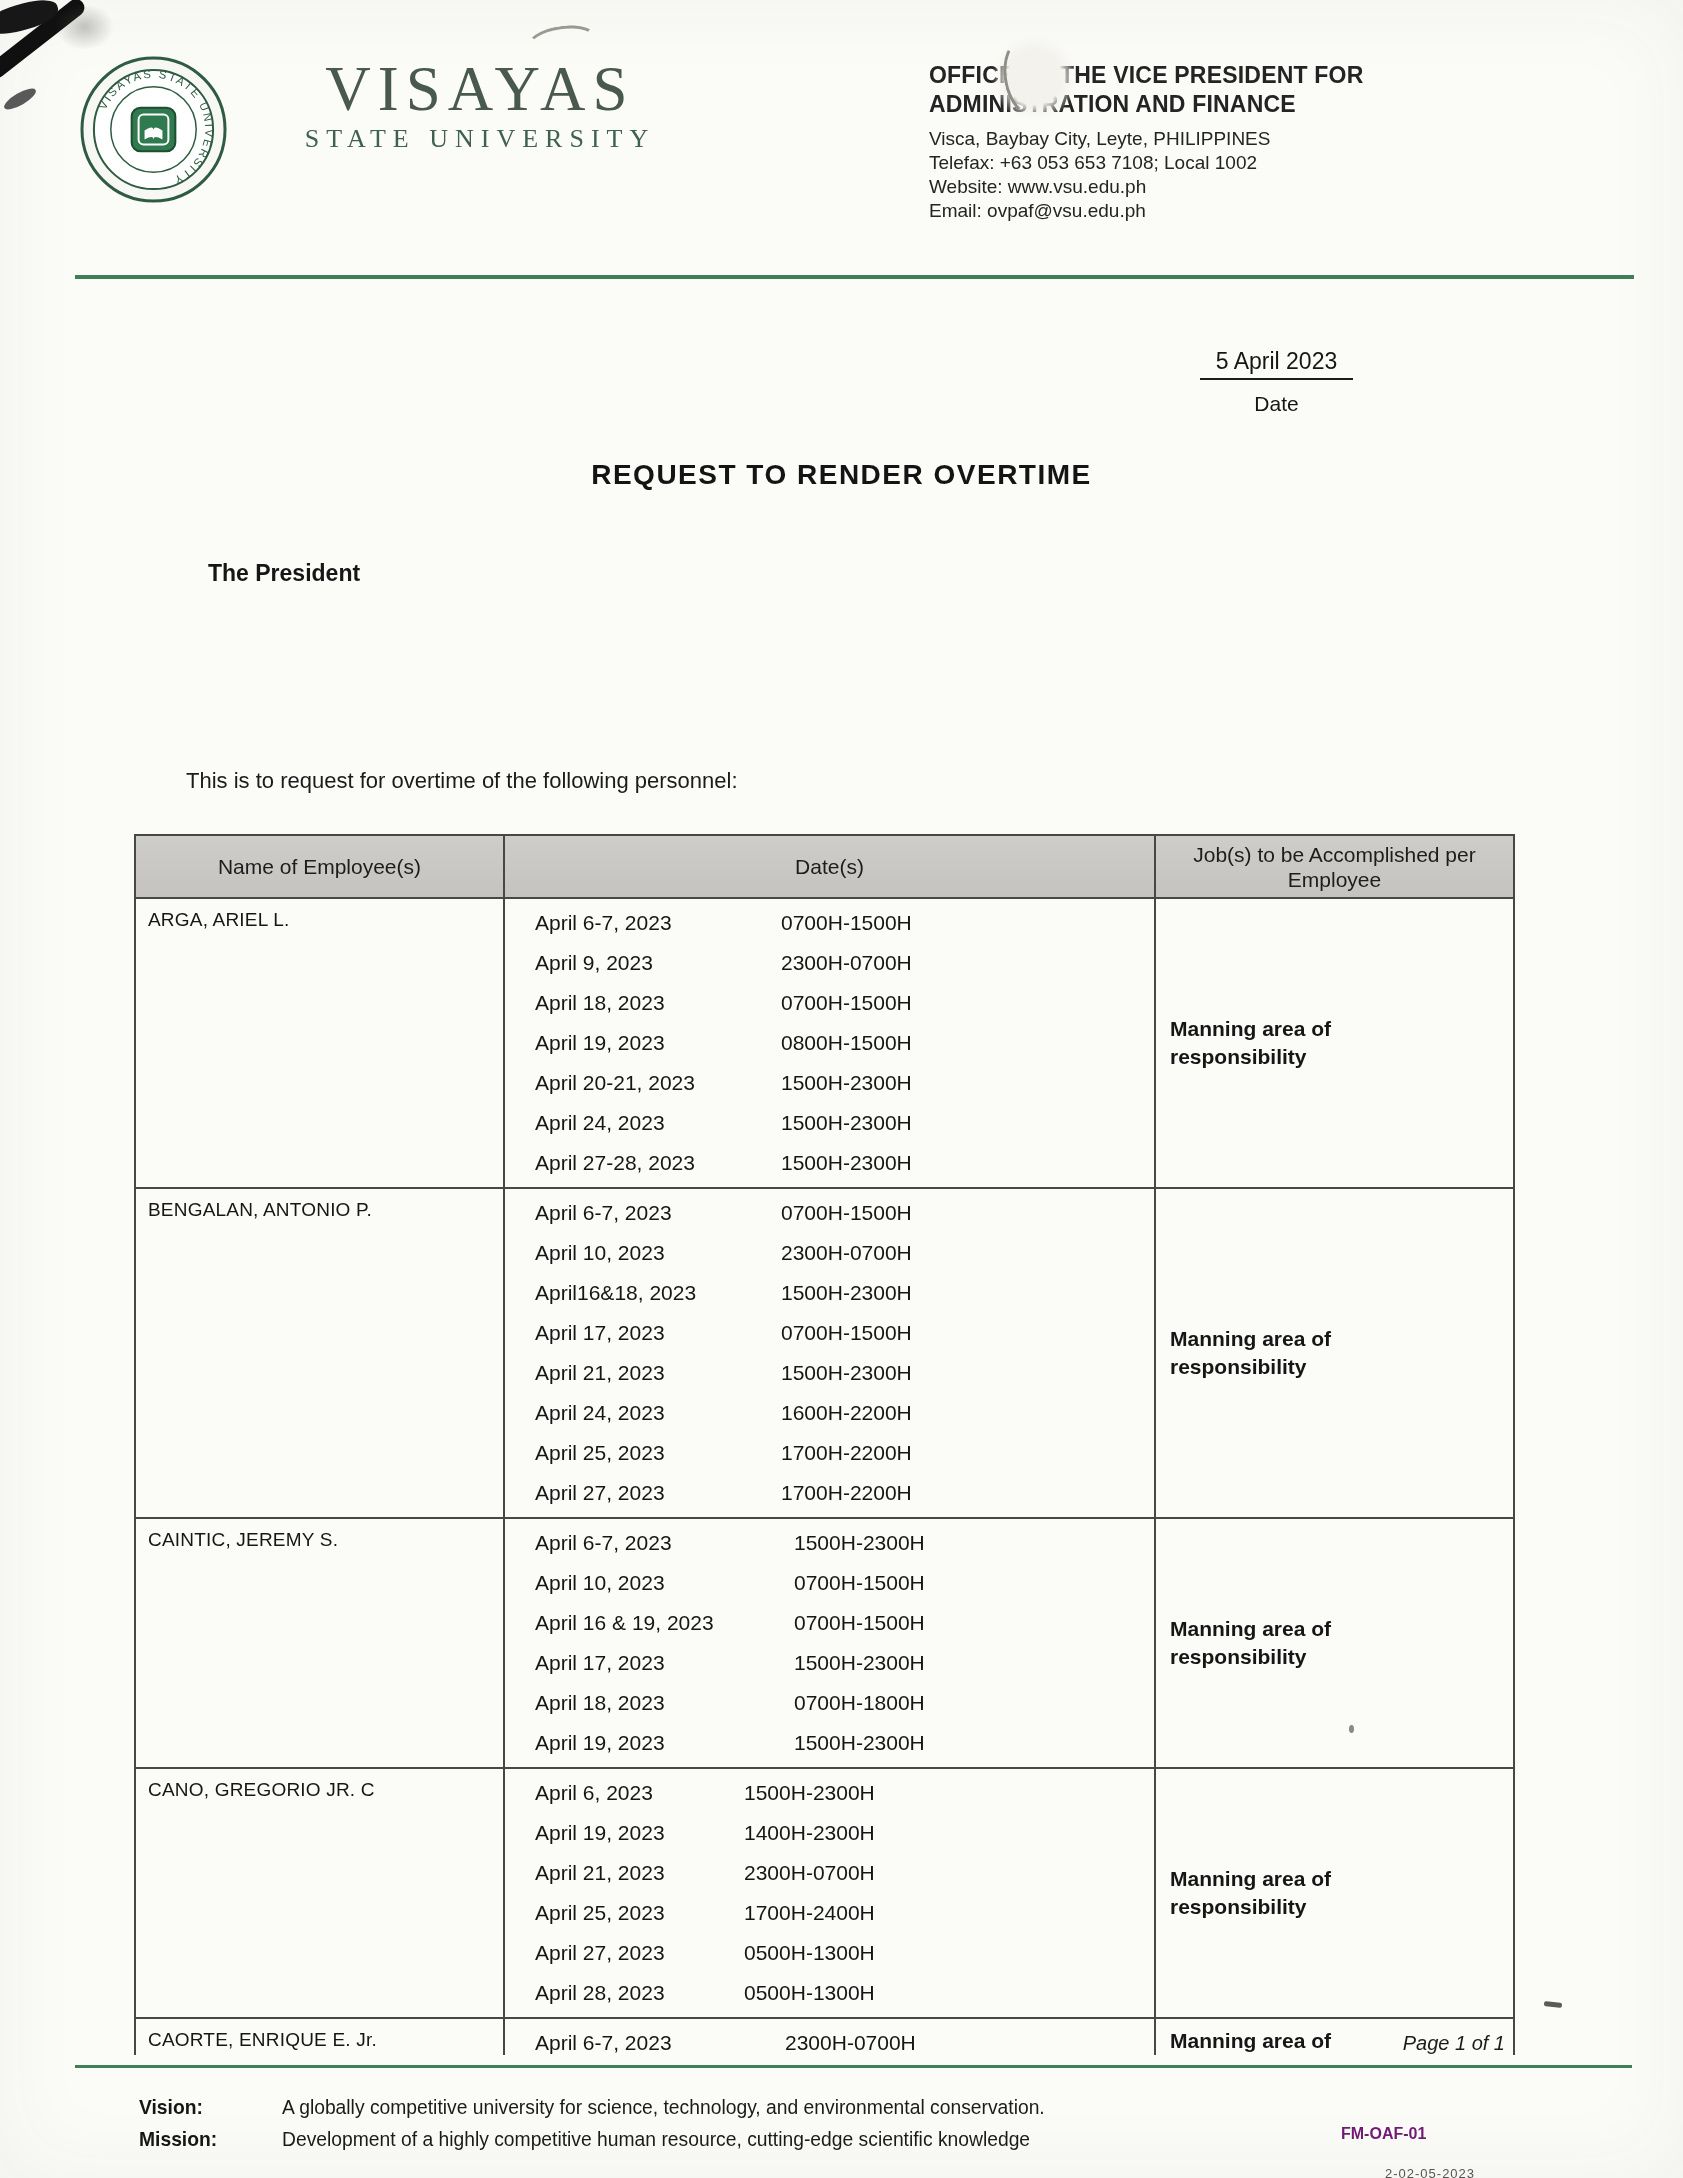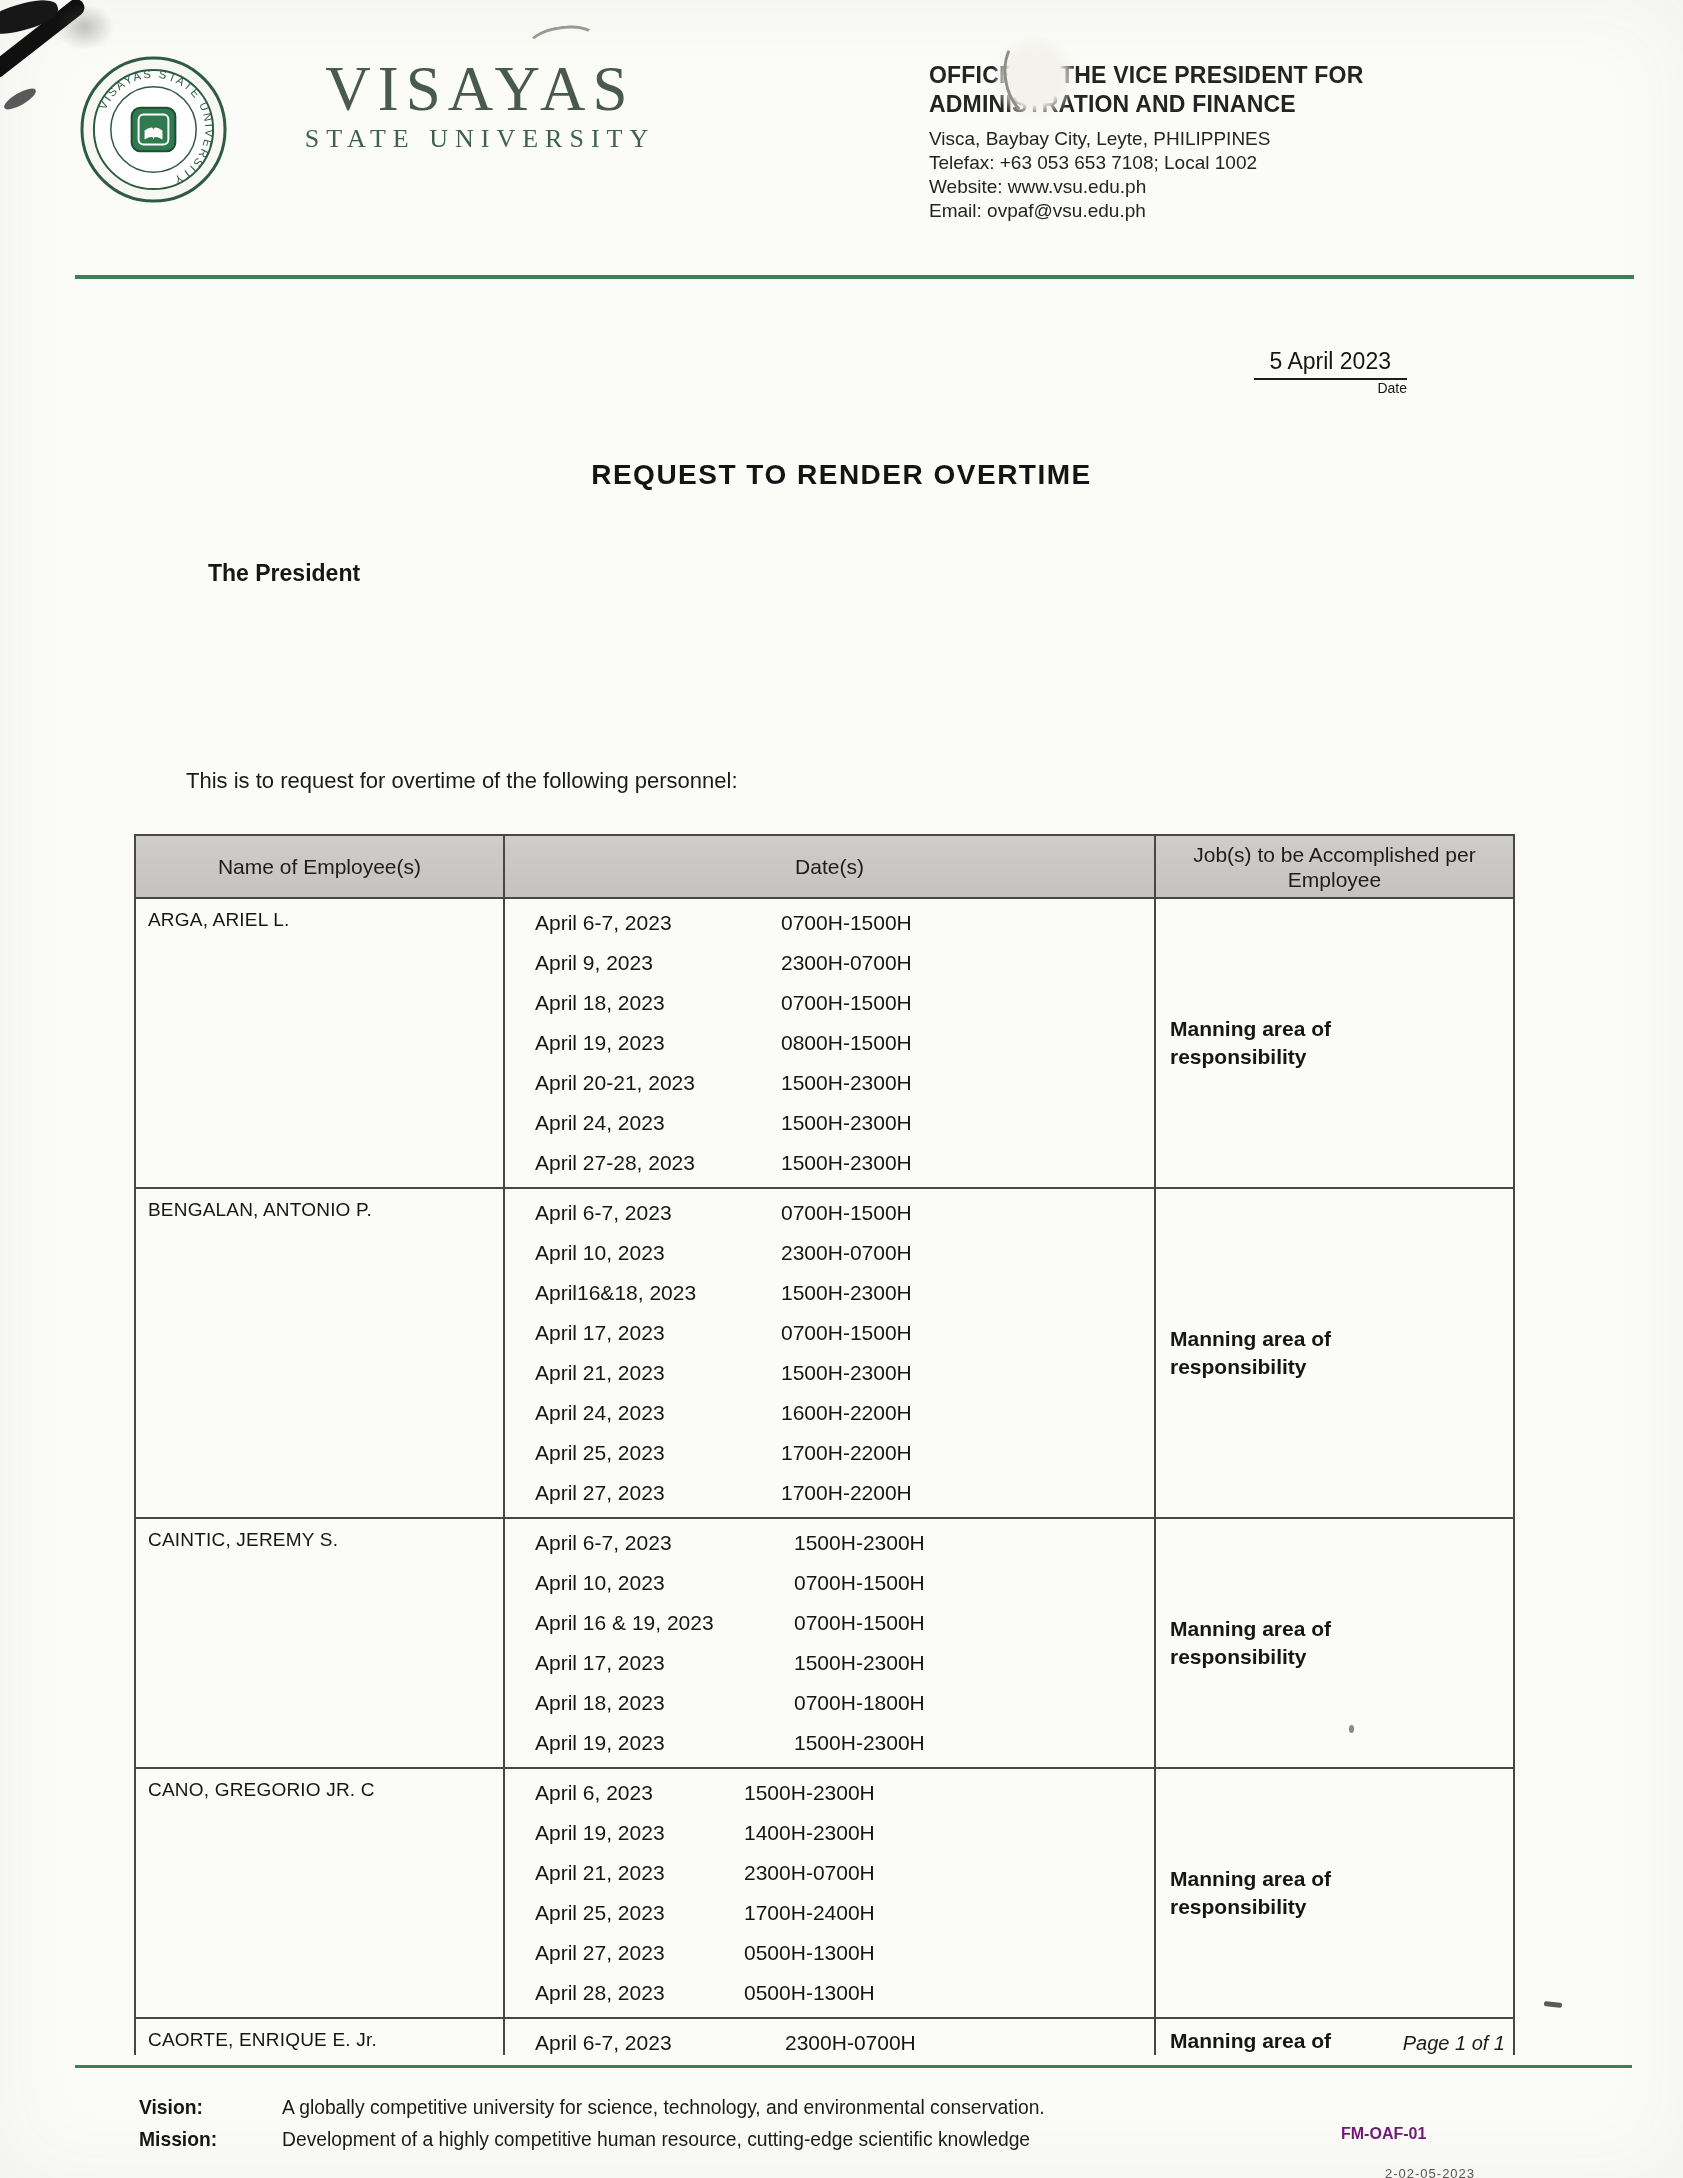--- a/index.html
+++ b/index.html
@@ -14,23 +14,23 @@
   .wordmark-1 { font-family:"Liberation Serif","DejaVu Serif",serif; font-size:63px; font-weight:500;
                 letter-spacing:7px; color:#49594e; line-height:65px; }
   .wordmark-2 { font-family:"Liberation Serif","DejaVu Serif",serif; font-size:26px; font-weight:500;
                 letter-spacing:7px; color:#3f6150; margin-top:2px; }
   .office { position:absolute; left:929px; top:61px; width:614px; }
   .office-title { font-size:23px; font-weight:bold; line-height:29px; color:#242424; letter-spacing:0.2px; }
   .office-address { margin-top:8px; font-size:19px; line-height:24px; color:#242424; }
   .rule-top { position:absolute; left:75px; top:275px; width:1559px; height:4px; background:#3f7e56; }
 
   
-  .date-block { position:absolute; left:1146px; top:348px; width:261px; text-align:right; }
+  .date-block { position:absolute; left:1146px; top:348px; width:261px; text-align:center; }
   .date-value { display:inline-block; font-size:23px; color:#161616; border-bottom:2px solid #1c1c1c; padding:0 16px 3px; }
-  .date-label { font-size:14px; margin-top:0; color:#161616; }
+  .date-label { font-size:21px; margin-top:12px; color:#161616; }
   .doc-title { position:absolute; left:0; top:459px; width:1683px; text-align:center;
                font-size:28px; font-weight:bold; letter-spacing:1.5px; color:#141414; }
   .recipient { position:absolute; left:186px; top:560px; font-size:23px; font-weight:bold; color:#161616;margin-left:22px; }
   .thru { position:absolute; left:186px; top:659px; font-size:23px; font-weight:bold; color:#161616; }
   .intro { position:absolute; left:186px; top:768px; font-size:22px; color:#1b1b1b; }
 
   
   .table-clip { position:absolute; left:134px; top:834px; width:1386px; height:1221px; overflow:hidden; }
   table.ot { border-collapse:collapse; width:1380px; table-layout:fixed; }
   .ot th, .ot td { border:2px solid #474747; }

